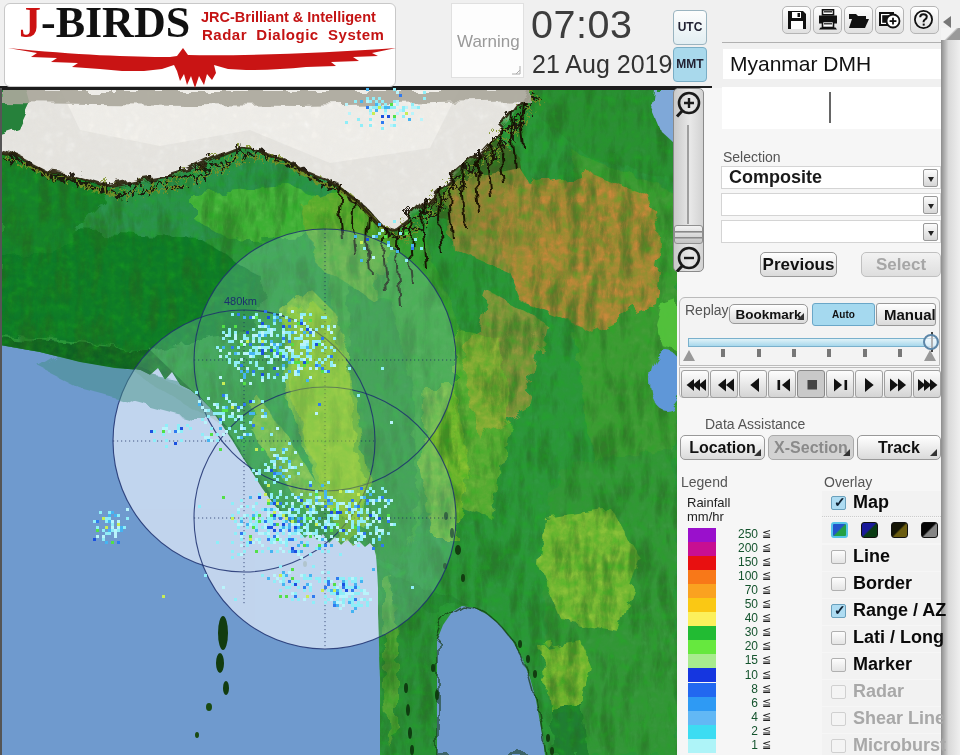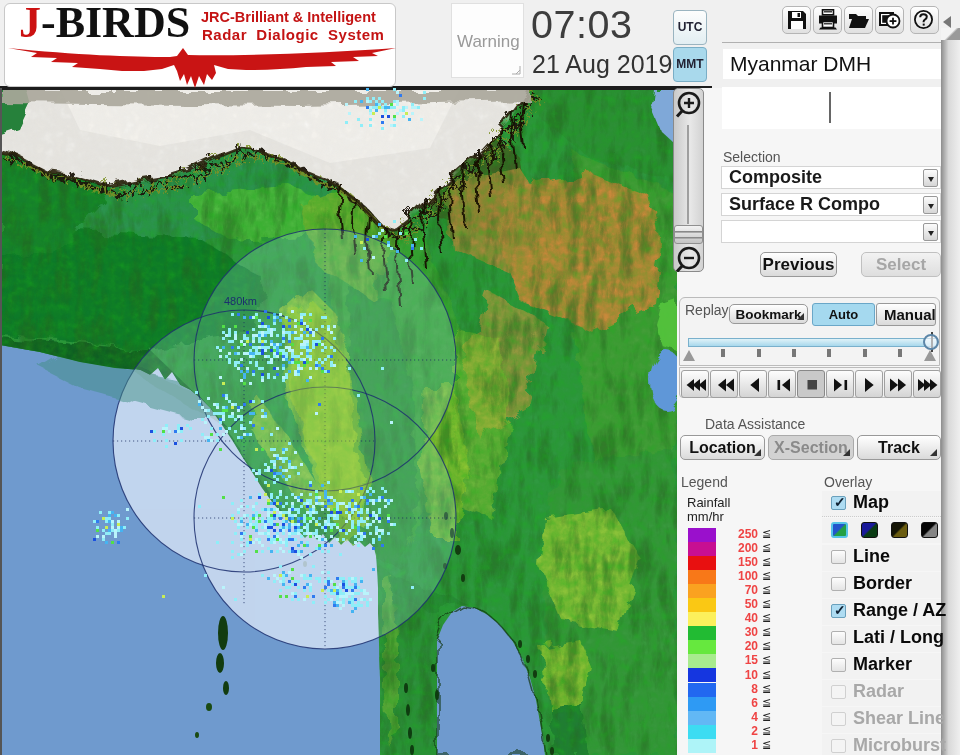--- a/index.html
+++ b/index.html
@@ -68,21 +68,21 @@
  border-radius:50%;border:2px solid #5c86a8;background:rgba(250,252,255,.6);}
 #thumbline{position:absolute;left:931px;top:332px;width:1.5px;height:20px;background:#444;}
 .tick{position:absolute;top:349px;width:3.5px;height:8px;background:#777;}
 .tritick{position:absolute;top:350px;width:0;height:0;border:6px solid transparent;
  border-bottom:11px solid #999;border-top:0;}
 .playbtn{position:absolute;top:370px;width:28px;height:28px;border:1px solid #a0a0a0;
  border-radius:3px;background:linear-gradient(#fdfdfd,#d4d4d4);}
 .playbtn svg{position:absolute;left:0;top:0;}
 
 .legbar{position:absolute;left:688px;width:28px;height:14px;}
-.legval{position:absolute;left:718px;width:40px;font-size:12px;color:#ef4444;text-align:right;font-weight:bold;}
+.legval{position:absolute;left:718px;width:40px;font-size:12px;color:#14532d;text-align:right;}
 .legle{position:absolute;left:762px;font-size:11px;color:#222;}
 
 .ovrow{position:absolute;left:822px;width:119px;height:26px;background:#f2f2f2;}
 .ovrow .cb{position:absolute;left:9px;top:5px;width:15px;height:14px;
  border:1px solid #b0b0b0;border-radius:2px;background:linear-gradient(#fdfdfd,#e4e4e4);}
 .ovrow .cb.on{background:#aedcf2;border-color:#6aa0bc;}
 .ovrow .cb.on:after{content:"\2713";position:absolute;left:2px;top:-3px;
  font-size:14px;font-weight:bold;color:#123;}
 .ovrow .ot{position:absolute;left:31px;top:1px;font-size:18px;font-weight:bold;color:#0a0a0a;white-space:nowrap;}
 .ovrow.dis .ot{color:#a8a8a8;}
@@ -1813,35 +1813,34 @@
  <div class="abs" style="left:674px;top:225px;width:29px;height:19px;border:1px solid #909090;border-radius:3px;background:linear-gradient(#f2f2f2,#c4c4c4);"></div>
  <div class="abs" style="left:675px;top:231px;width:27px;height:2px;background:#aaa;border-top:1px solid #888;"></div>
  <div class="abs" style="left:675px;top:237px;width:27px;height:2px;background:#aaa;border-top:1px solid #888;"></div>
 
  <div class="lbl" style="left:723px;top:149px">Selection</div>
  <div class="ddrow" style="top:166px">
       <span class="txt">Composite</span>
       <span class="ddbtn"></span>
     </div>
  <div class="ddrow" style="top:193px">
-      <span class="txt">Surface R Compo</span>
       <span class="ddbtn"></span>
     </div>
  <div class="ddrow" style="top:220px">
       <span class="txt"></span>
       <span class="ddbtn"></span>
     </div>
  <div class="pbtn" style="left:723px;top:252px;width:77px;margin-left:37px;">Previous</div>
  <div class="pbtn" style="left:861px;top:252px;width:80px;color:#a6a6a6;background:linear-gradient(#f2f2f2,#dedede);border-color:#c0c0c0;">Select</div>
 
  <div id="replaybox"></div>
  <div id="playrow"></div>
  <div class="lbl" style="left:685px;top:302px">Replay</div>
  <div class="pbtn" style="left:729px;top:304px;width:79px;height:20px;font-size:13.5px;line-height:20px;">Bookmark<span class="cornertri"></span></div>
- <div class="pbtn" style="left:812px;top:303px;width:63px;height:23px;font-size:13px;line-height:21px;background:#a5d9ef;border-color:#6aa7c8;border-radius:3px;">Auto</div>
+ <div class="pbtn" style="left:812px;top:303px;width:63px;height:23px;font-size:10px;line-height:21px;background:#a5d9ef;border-color:#6aa7c8;border-radius:3px;">Auto</div>
  <div class="pbtn" style="left:876px;top:303px;width:60px;height:23px;font-size:15px;line-height:21px;border-radius:3px;padding-left:7px;">Manual</div>
  <div id="slidertrack"></div>
  <div id="thumbline"></div>
  <div id="sliderthumb"></div>
  <div class="tritick" style="left:683px"></div>
  <div class="tritick" style="left:924px"></div>
  <div class="tick" style="left:721px"></div>
  <div class="tick" style="left:757px"></div>
  <div class="tick" style="left:792px"></div>
  <div class="tick" style="left:827px"></div>

